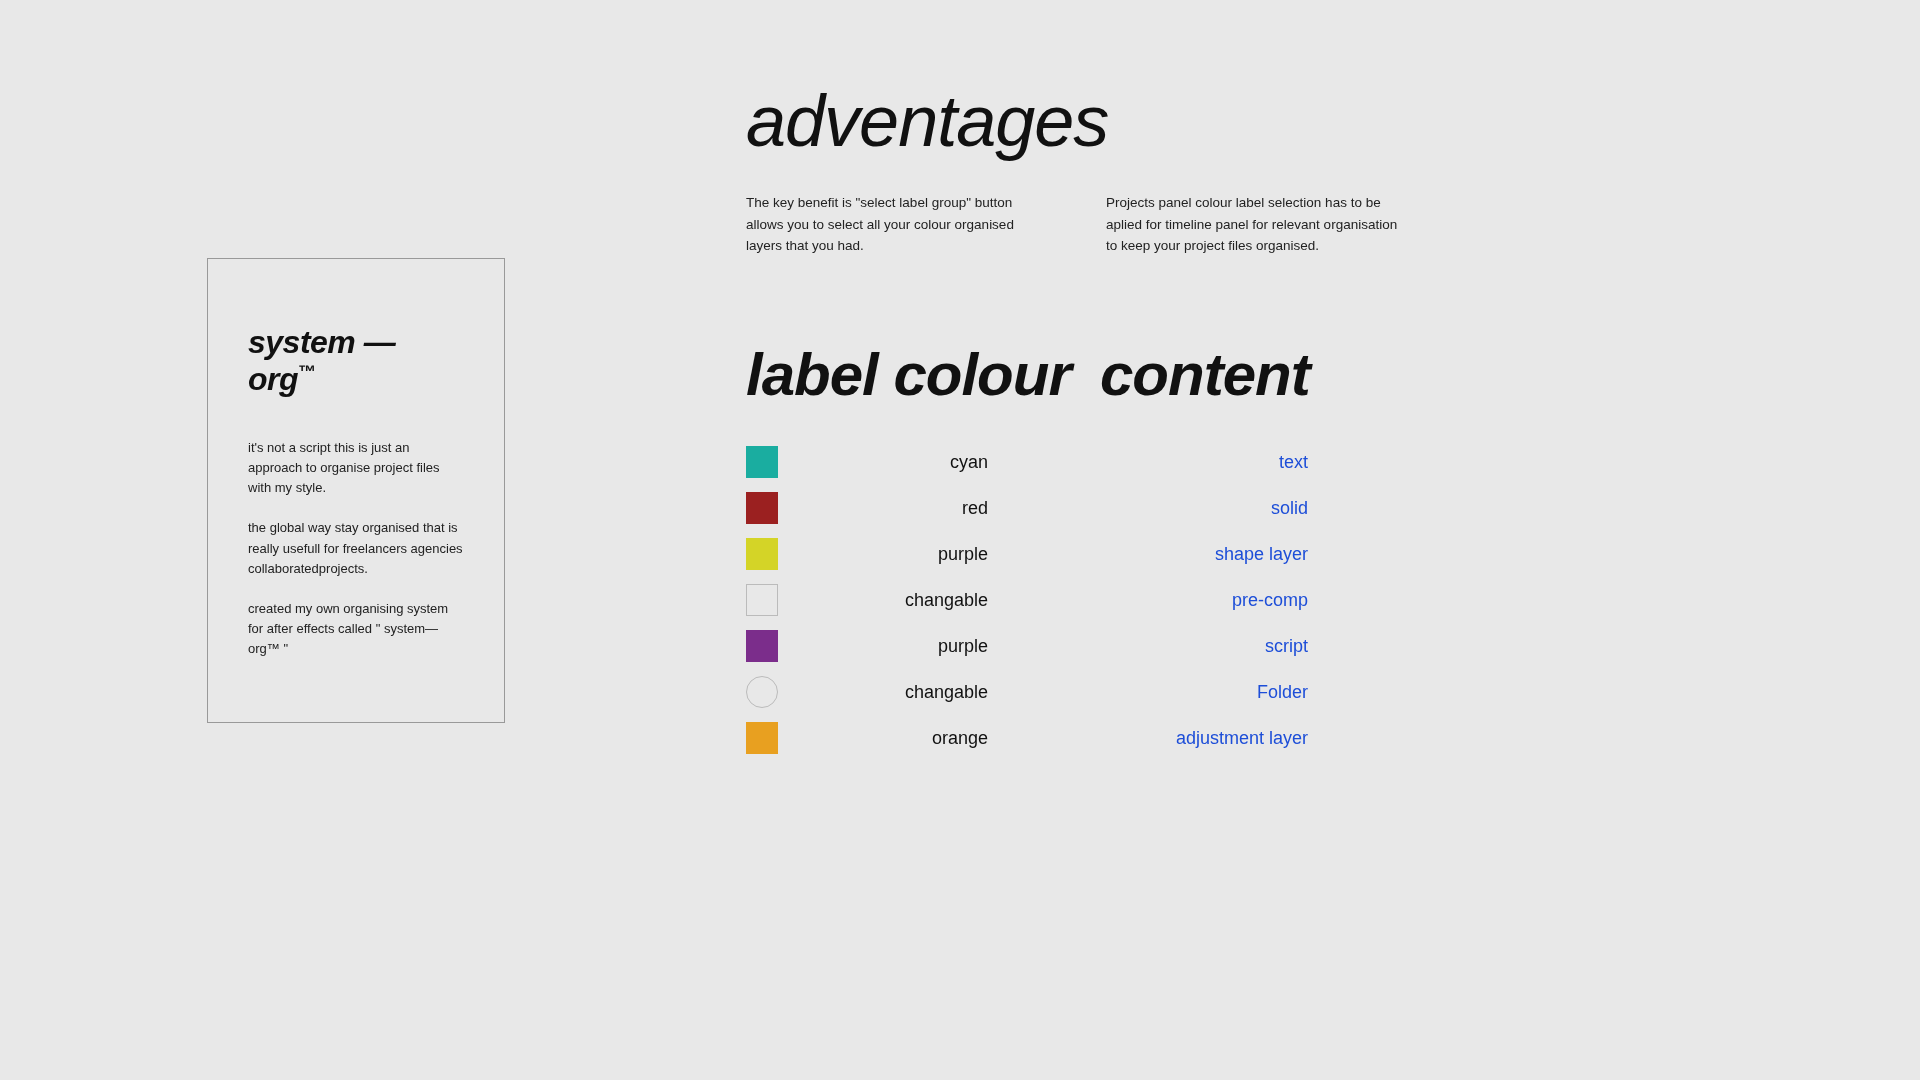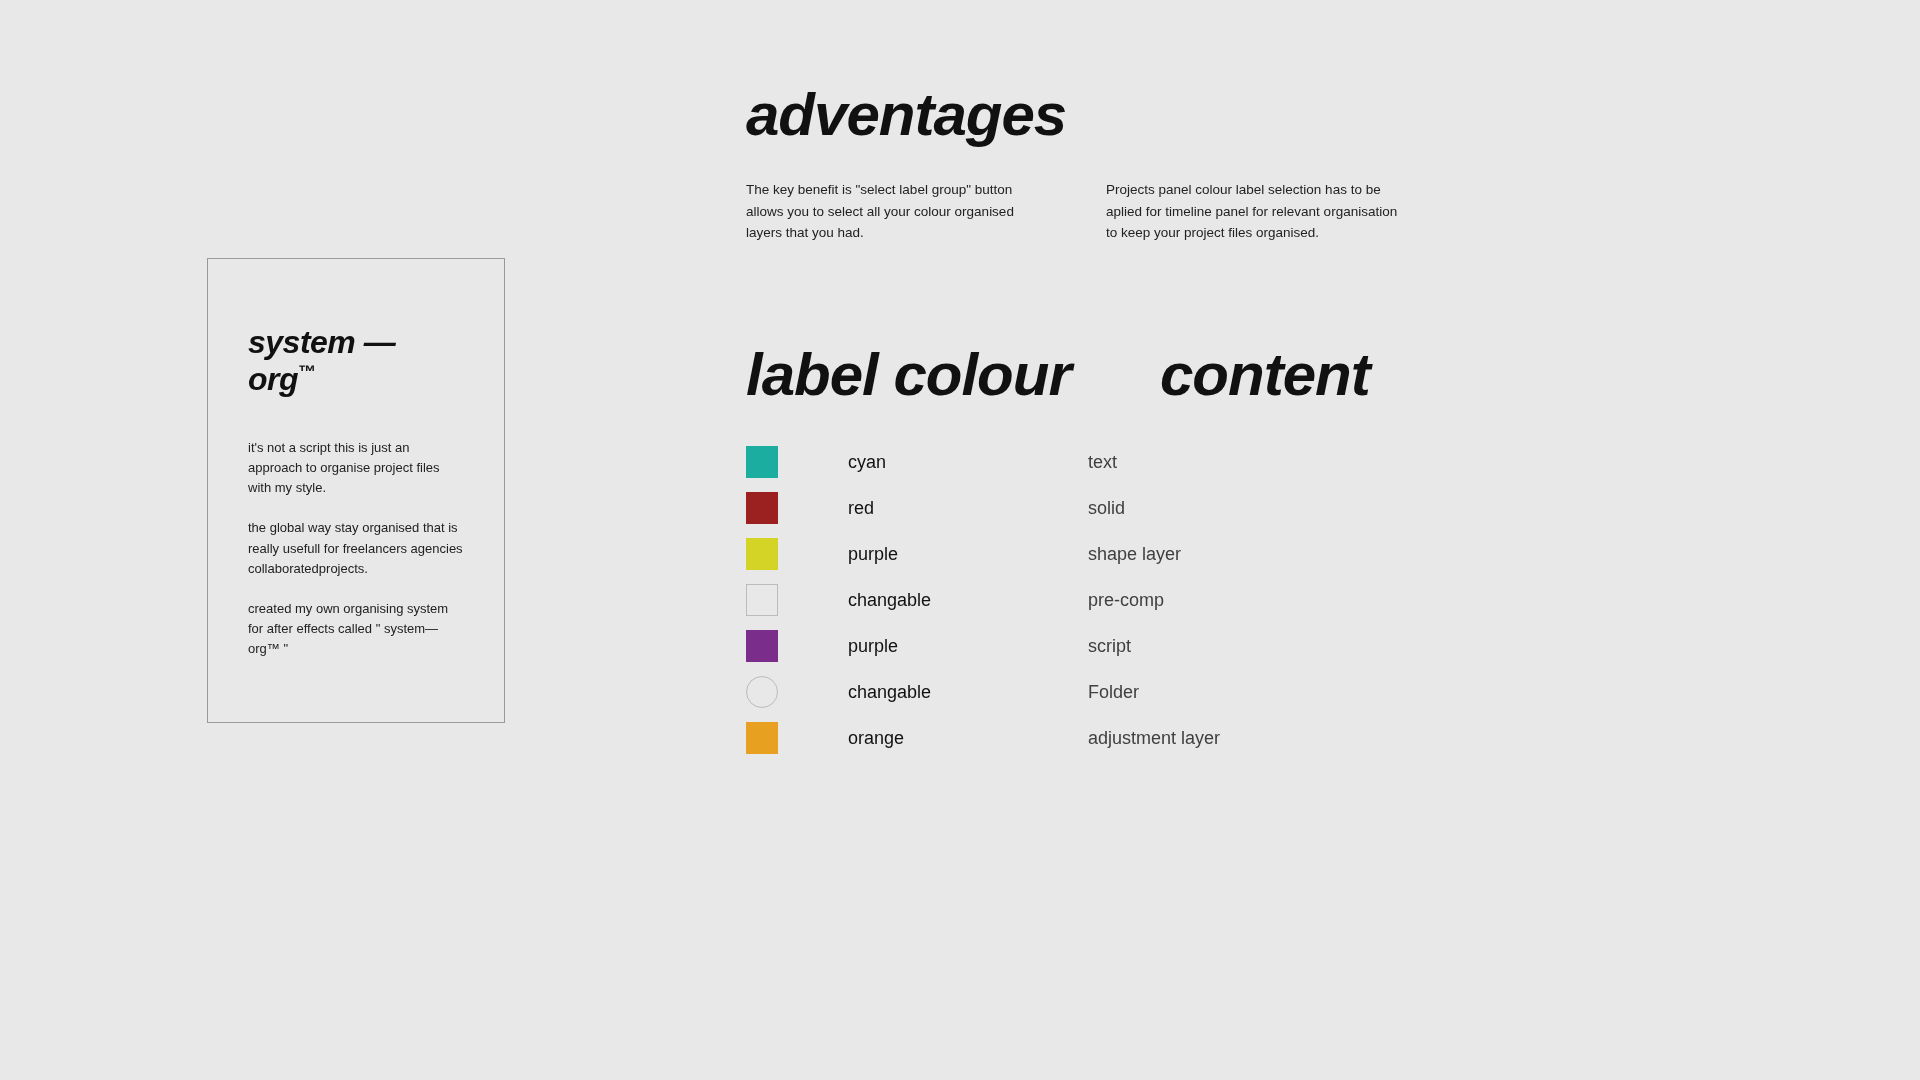--- a/index.html
+++ b/index.html
@@ -61,22 +61,22 @@
     }
 
     
     .adventages-section {
       position: absolute;
       left: 746px;
       top: 80px;
     }
 
     .adventages-title {
-      font-size: 60px;
-      font-weight: 700;
+      font-size: 72px;
+      font-weight: 400;
       font-style: italic;
       color: #111;
       margin-bottom: 30px;
       letter-spacing: -1px;
     }
 
     .adventages-desc {
       display: flex;
       gap: 60px;
     }
@@ -109,34 +109,34 @@
       letter-spacing: -1px;
       width: 340px;
     }
 
     .content-title {
       font-size: 60px;
       font-weight: 900;
       font-style: italic;
       color: #111;
       letter-spacing: -1px;
-      margin-left: 60px;
     }
 
     
     .colour-table {
       display: flex;
       flex-direction: column;
       gap: 0;
     }
 
     .colour-row {
       display: flex;
       align-items: center;
       height: 46px;
+      text-align: right;
     }
 
     .colour-swatch {
       width: 32px;
       height: 32px;
       flex-shrink: 0;
       margin-right: 0;
     }
 
     .colour-swatch.circle {
@@ -152,21 +152,21 @@
 
     .colour-name {
       font-size: 18px;
       color: #111;
       width: 140px;
       margin-left: 70px;
     }
 
     .content-name {
       font-size: 18px;
-      color: #404040;
+      color: #1d4ed8;
       margin-left: 100px;
       width: 220px;
     }
   </style>
 </head>
 <body>
 
 <div class="page-container">
 
   <div class="left-card">

